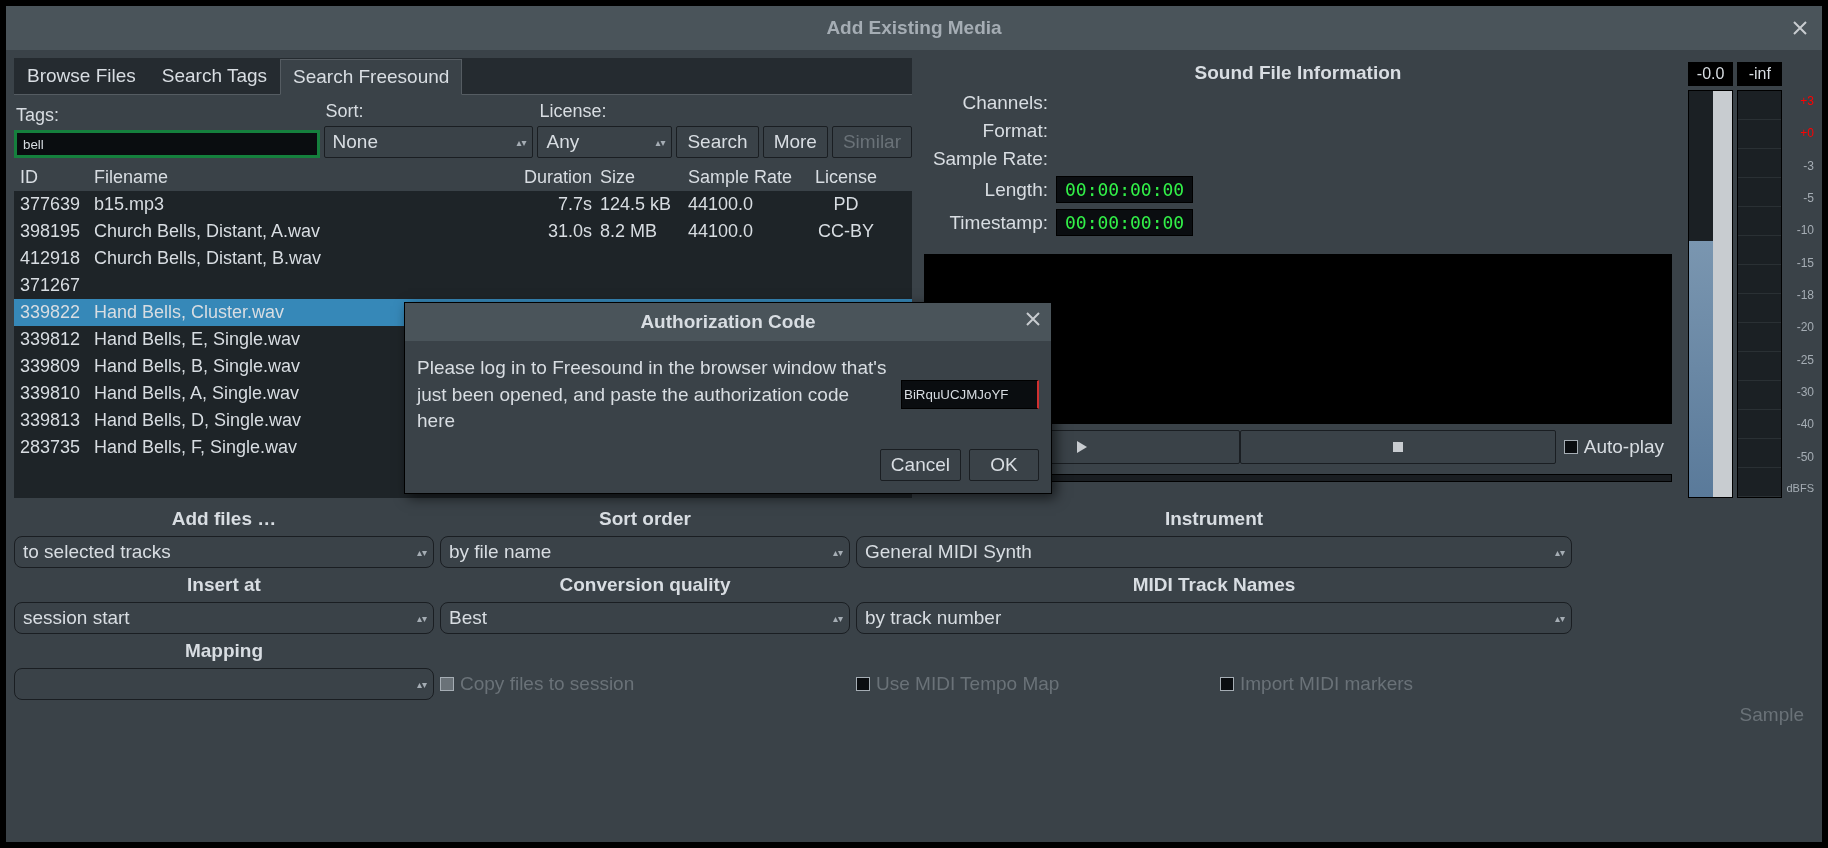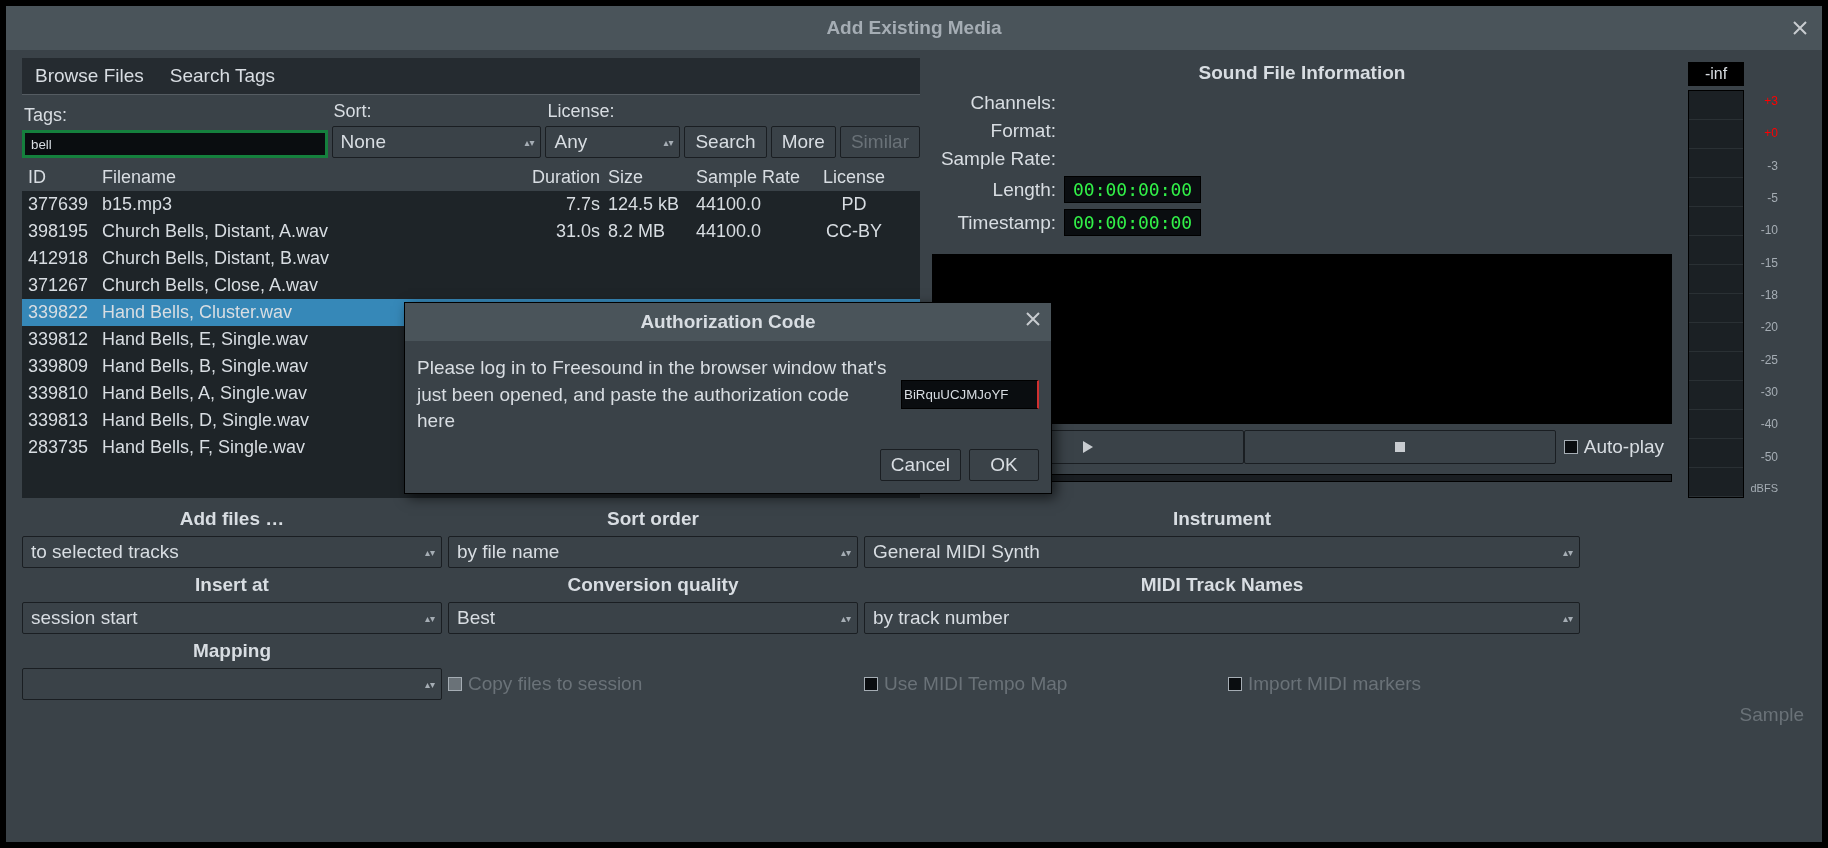--- a/index.html
+++ b/index.html
@@ -55,21 +55,21 @@
     top: 8px;
     width: 28px;
     height: 28px;
     display:flex;align-items:center;justify-content:center;
     color: var(--text);
   }
   .content {
     flex: 1;
     display: flex;
     flex-direction: column;
-    padding: 8px 8px 2px 16px;
+    padding: 8px 8px 2px 8px;
     position: relative;
   }
   .upper {
     display: flex;
     gap: 12px;
     height: 440px;
   }
   .left-panel {
     width: 898px;
     display: flex;
@@ -237,21 +237,21 @@
     margin-top: 10px;
     display:flex;flex-direction:column; gap:6px;
   }
   .lower-row {
     display:grid;
     grid-template-columns: 420px 410px 716px;
     gap: 6px;
     align-items:center;
   }
   .section-hdr { text-align:center; font-weight:bold;}
-  .combo-full { width:100%;}
+  .combo-full { width:100%;border-radius:8px;}
   .lower-cb-row {
     display:grid;
     grid-template-columns: 420px 410px 358px 358px;
     gap:6px;
   }
   .footer {
     display:flex; justify-content:flex-end; padding:4px 10px;
     color: var(--text-dark);
   }
 
@@ -306,20 +306,21 @@
         </svg>
     </div>
   </div>
 
   <div class="content">
     <div class="upper">
       <div class="left-panel">
         <div class="tab-row">
           <div class="tab">Browse Files</div>
           <div class="tab">Search Tags</div>
+          <div class="tab active">Search Freesound</div>
         </div>
 
         <div class="search-controls">
           <div class="sc-col" style="width:326px">
             <span class="sc-label">Tags:</span>
             <input class="input-text" value="bell" style="">
           </div>
           <div class="sc-col" style="width:224px">
             <span class="sc-label">Sort:</span>
             <div class="combo">
@@ -368,21 +369,20 @@
               <div class="trow">
                 <span>412918</span>
                 <span>Church Bells, Distant, B.wav</span>
                 <span class="td-dur"></span>
                 <span class="td-size"></span>
                 <span class="td-sr"></span>
                 <span class="td-lic"></span>
               </div>
               <div class="trow">
                 <span>371267</span>
-                <span>Church Bells, Close, A.wav</span>
                 <span class="td-dur"></span>
                 <span class="td-size"></span>
                 <span class="td-sr"></span>
                 <span class="td-lic"></span>
               </div>
               <div class="trow selected">
                 <span>339822</span>
                 <span>Hand Bells, Cluster.wav</span>
                 <span class="td-dur"></span>
                 <span class="td-size"></span>
@@ -473,20 +473,27 @@
             </div>
           </div>
           <div class="slider-row">
             <div class="slider-track">
               <div class="slider-thumb"></div>
             </div>
           </div>
         </div>
 
         <div class="meters">
+          <div class="meter-col">
+            <div class="meter-readout">-0.0</div>
+            <div class="meter-bar">
+              <div class="meter-fill" id="meter-left-fill" style="background:linear-gradient(to top,#5a7a9a,#7a96b0); height:63%"></div>
+              <div class="meter-fill" style="background:#c8ccd0; height:100%; left:55%; right:0;"></div>
+            </div>
+          </div>
           <div class="meter-col">
             <div class="meter-readout">-inf</div>
             <div class="meter-bar">
               <div style="position:absolute;left:0;right:0;top:0;bottom:0; background:repeating-linear-gradient(to bottom, transparent 0 28px, #2a3034 28px 29px);"></div>
             </div>
           </div>
           <div class="scale" id="meter-scale">
               <div class="red">+3</div>
               <div class="red">+0</div>
               <div>-3</div>

